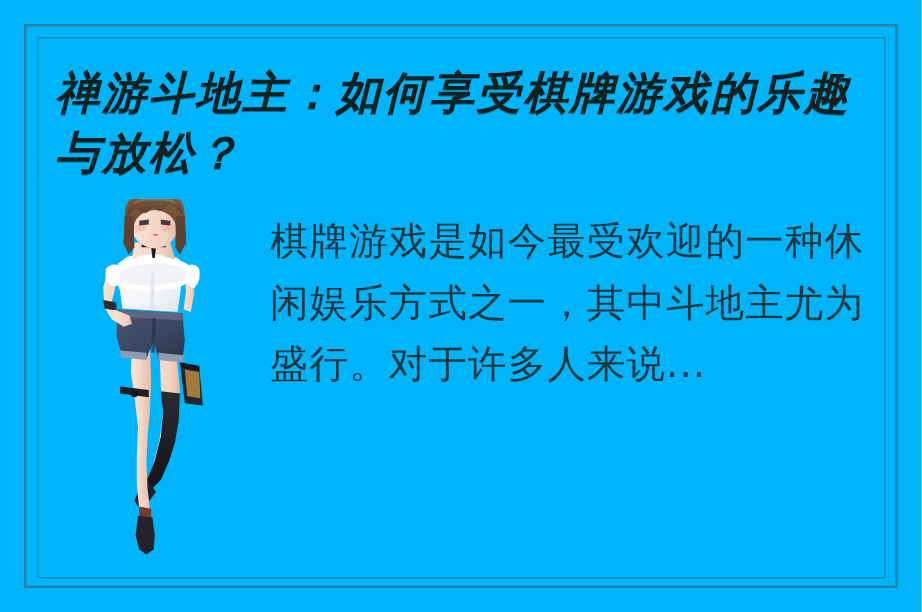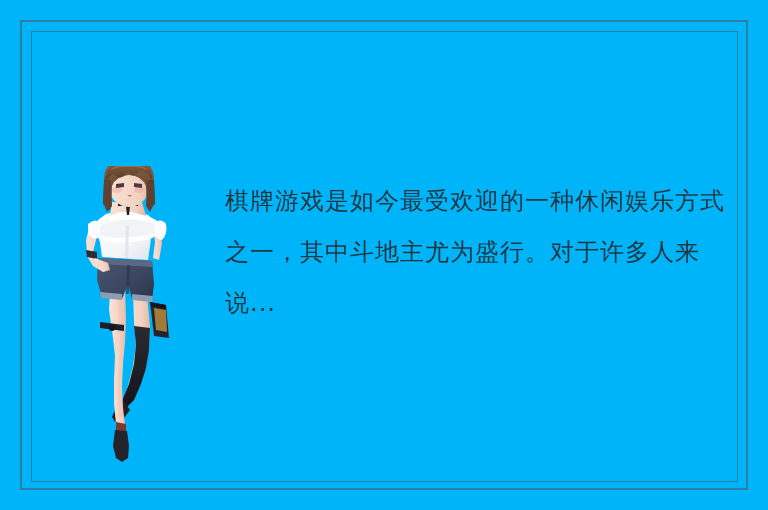--- a/index.html
+++ b/index.html
@@ -62,21 +62,21 @@
   }
 
   
   .excerpt {
     position: absolute;
     left: 225px;
     top: 176px;
     width: 500px;
     color: #1d3640;
     font-family: "DejaVu Sans", "Liberation Sans", sans-serif;
-    font-size: 24px;
+    font-size: 32px;
     line-height: 51px;
     letter-spacing: 1px;
     white-space: pre-wrap;
   }
 
   
   .figure {
     position: absolute;
     left: 76px;
     top: 166px;
@@ -86,20 +86,21 @@
   .figure svg { display: block; width: 100%; height: 100%; }
 </style>
 </head>
 <body>
 
 <div id="card">
 
   <div class="frame-outer"></div>
   <div class="frame-inner"></div>
 
+  <div class="title">禅游斗地主：如何享受棋牌游戏的乐趣与放松？</div>
 
   <div class="excerpt">棋牌游戏是如今最受欢迎的一种休闲娱乐方式之一，其中斗地主尤为盛行。对于许多人来说...</div>
 
   <div class="figure">
     <svg viewBox="0 0 108 308" xmlns="http://www.w3.org/2000/svg" aria-hidden="true">
       <defs>
         <linearGradient id="gHair" x1="0" y1="0" x2="0" y2="1">
           <stop offset="0%" stop-color="#8a6444"></stop>
           <stop offset="55%" stop-color="#6c4c34"></stop>
           <stop offset="100%" stop-color="#503725"></stop>

